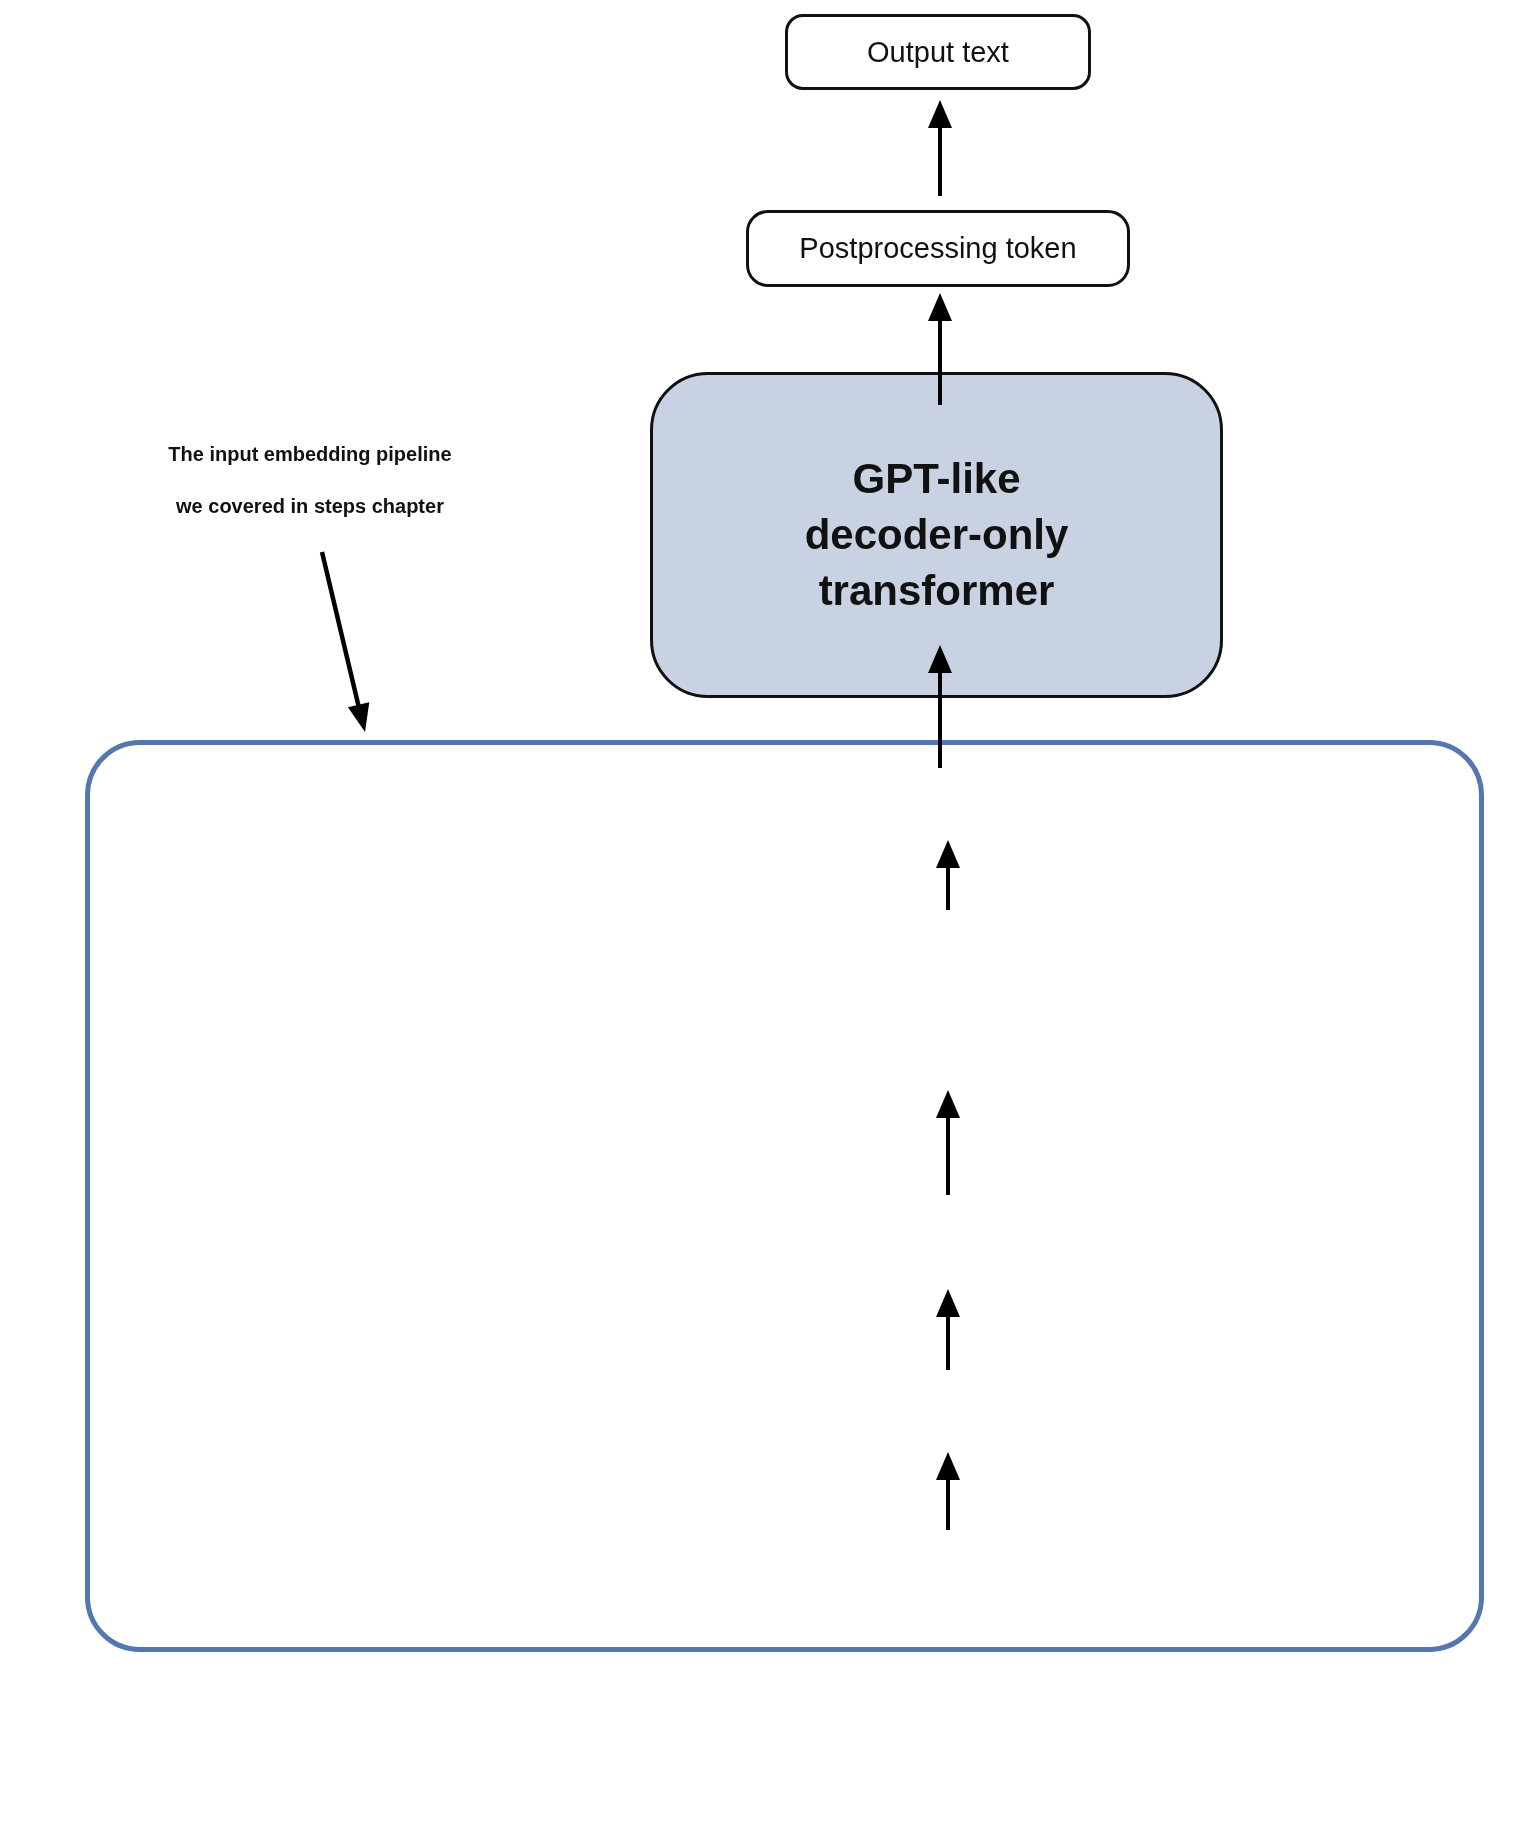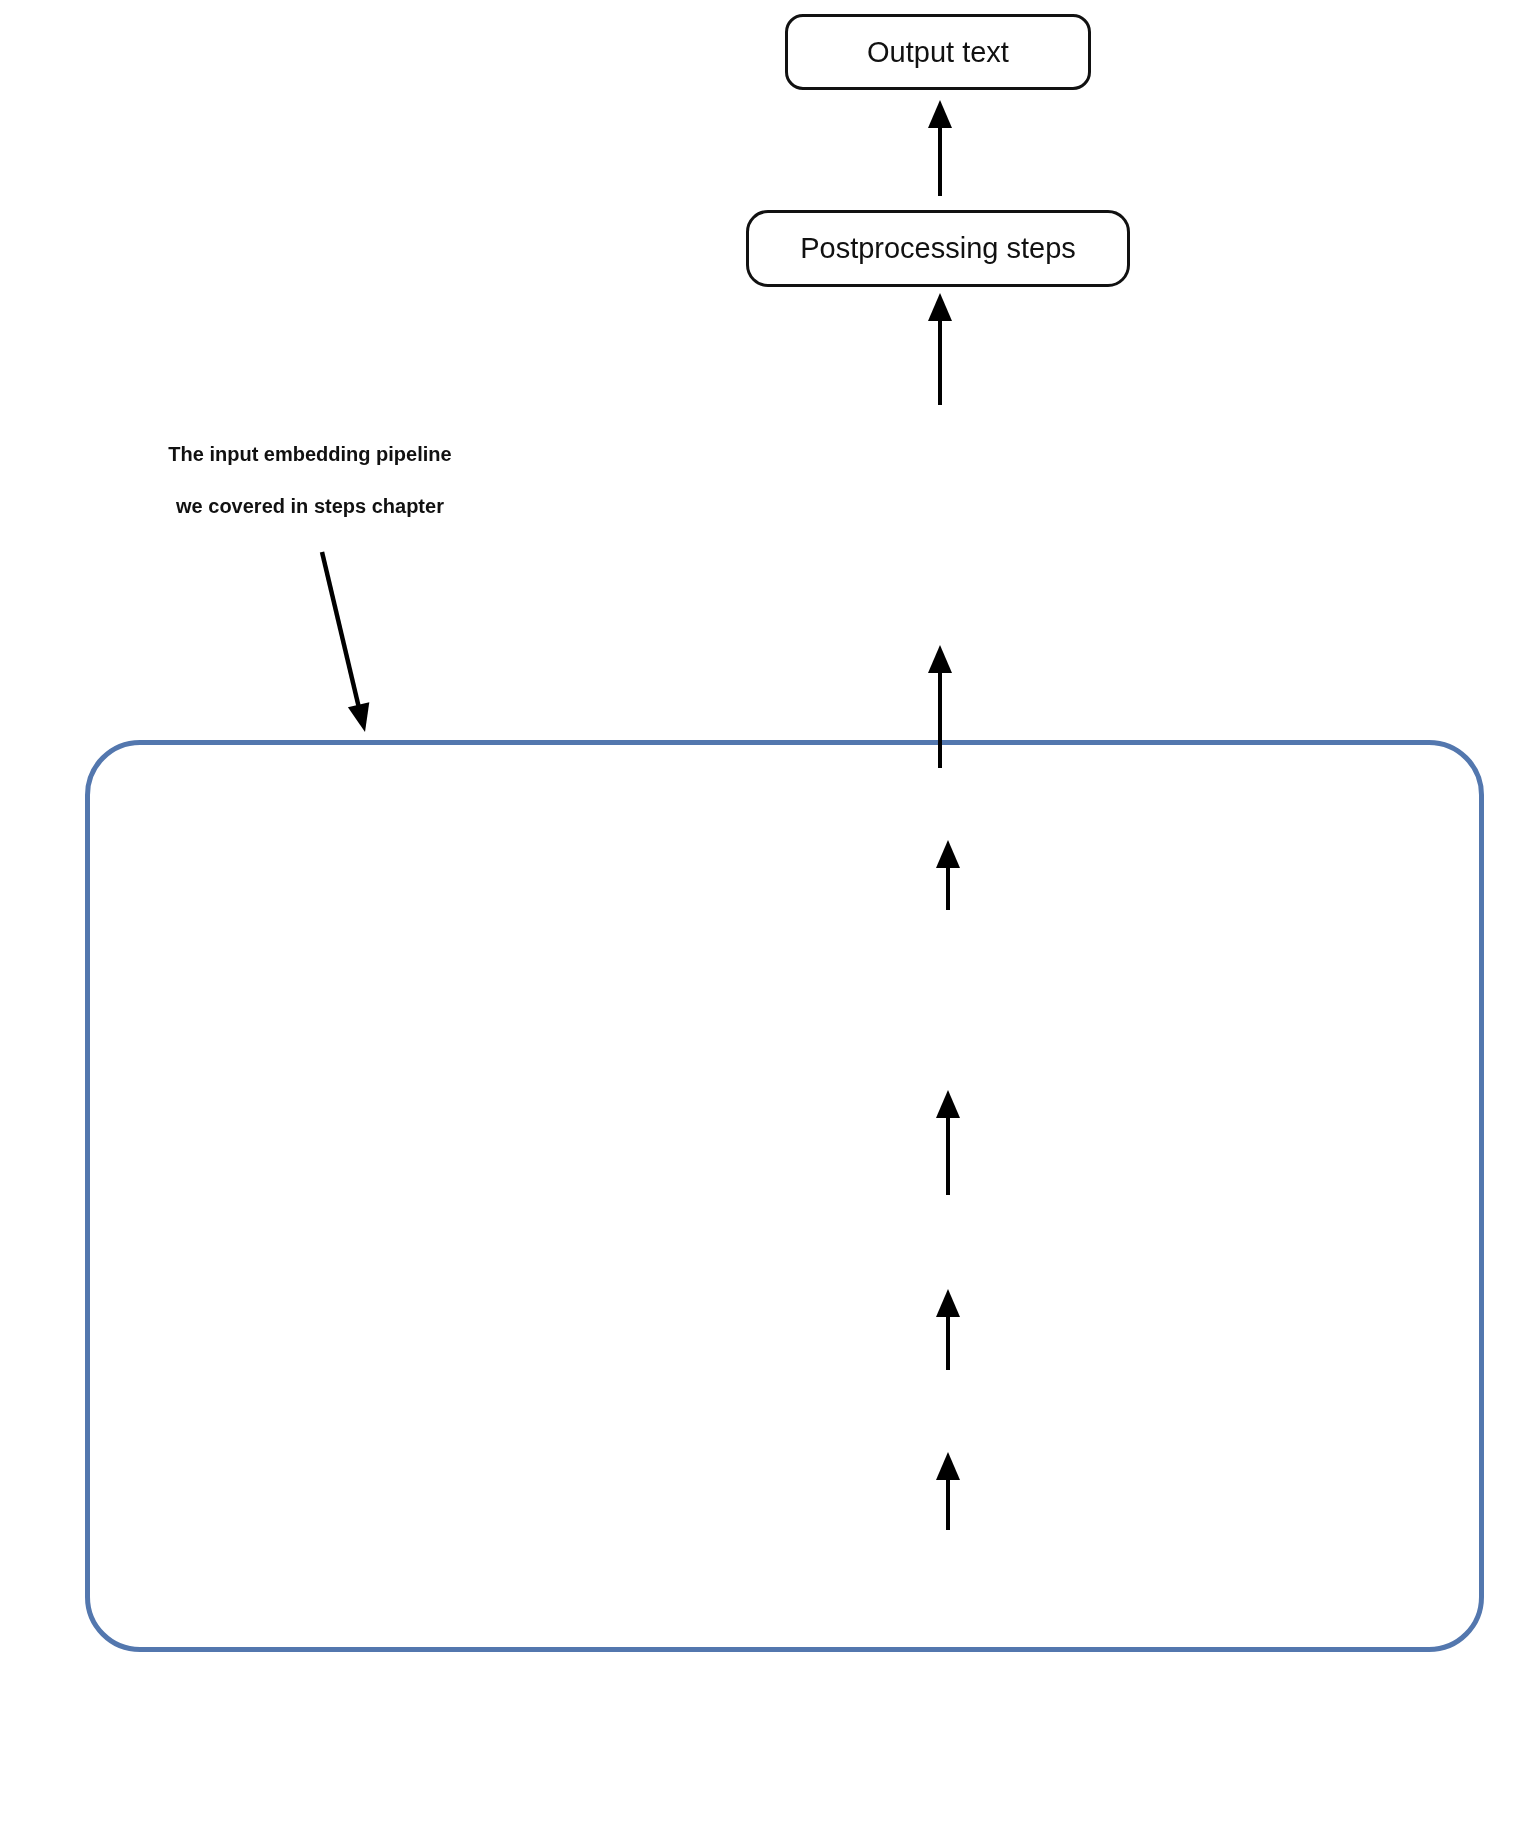--- a/index.html
+++ b/index.html
@@ -67,28 +67,33 @@
   <div class="nodebox rounded" style="left:785px;top:14px;width:306px;height:76px;">
     <span>Output text</span>
   </div>
 
   <div class="varrow" style="left:927px;top:100px;">
     <div class="head"></div>
     <div class="stem" style="height:75px;"></div>
   </div>
 
   <div class="nodebox rounded" style="left:746px;top:210px;width:384px;height:77px;border-radius:22px;">
-    <span>Postprocessing steps</span>
+    <span>Postprocessing token</span>
   </div>
 
   <div class="varrow" style="left:927px;top:293px;">
     <div class="head"></div>
     <div class="stem" style="height:91px;"></div>
   </div>
 
+  <div class="transformer" style="background: rgb(200, 210, 226);">
+    <span>GPT-like</span>
+    <span>decoder-only</span>
+    <span>transformer</span>
+  </div>
 
   <div class="annotation">
     <div>The input embedding pipeline</div>
     <div>we covered in steps chapter</div>
   </div>
 
   <svg style="position:absolute;left:290px;top:540px;z-index:2;" width="110" height="200" viewBox="0 0 110 200">
     <line x1="32" y1="12" x2="69" y2="168" stroke="#000" stroke-width="4.5"></line>
     <polygon points="75,192 79.3,162.3 57.9,167.3" fill="#000"></polygon>
   </svg>

